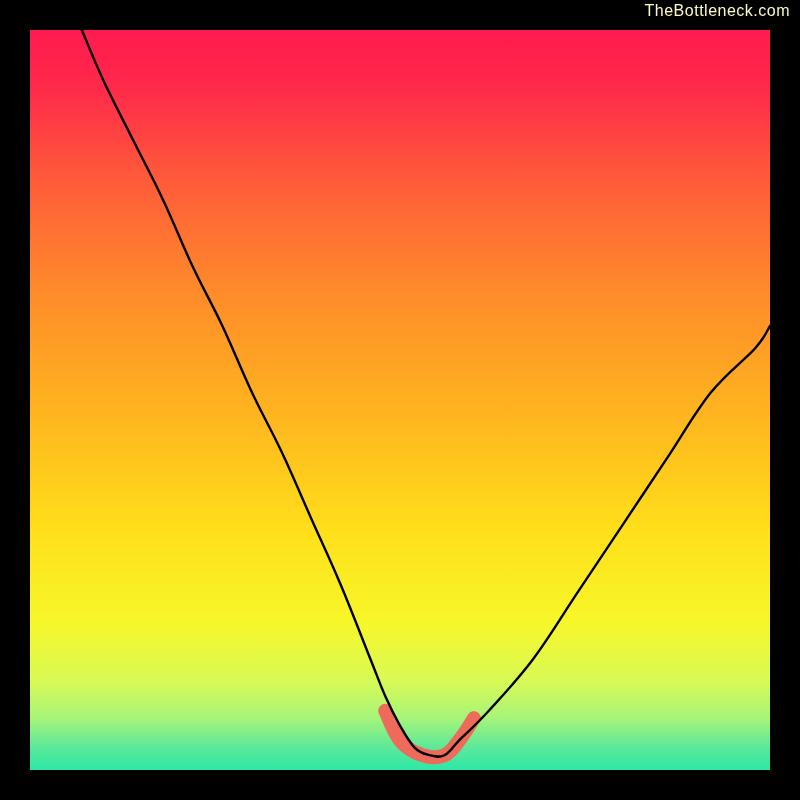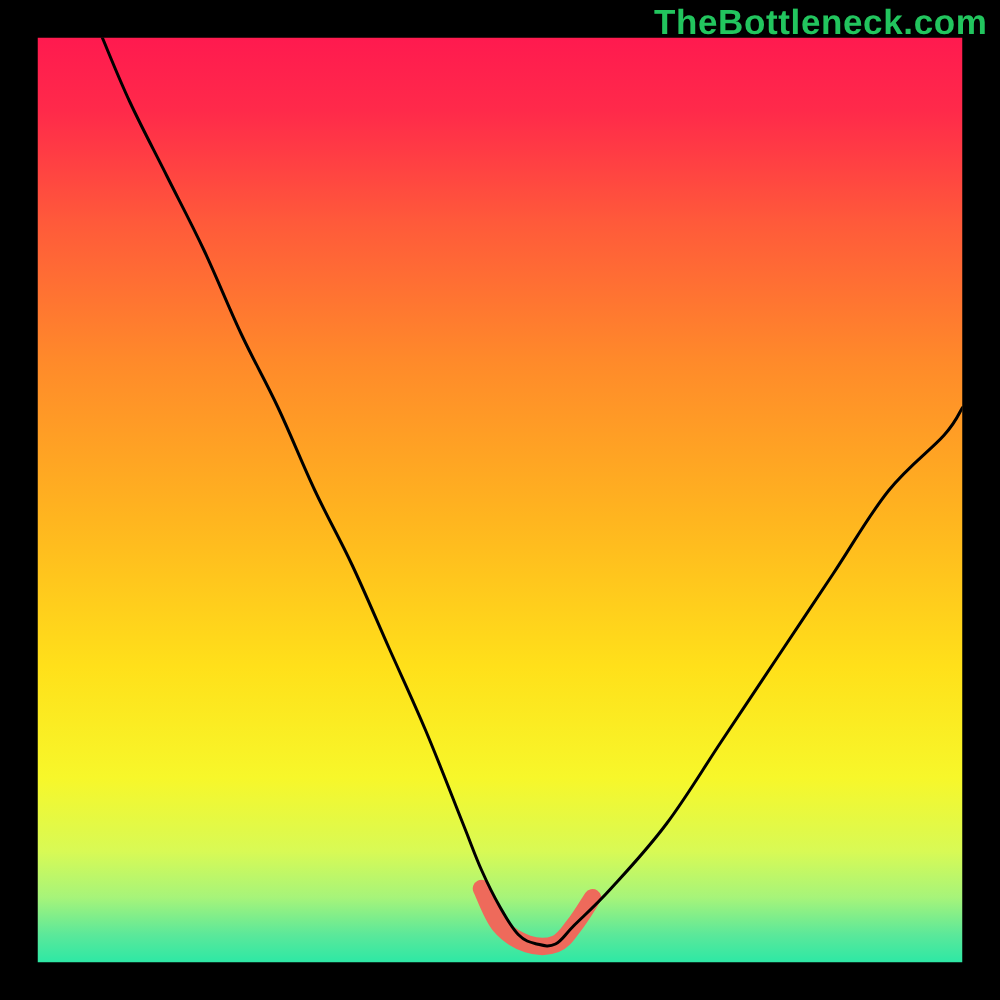--- a/index.html
+++ b/index.html
@@ -14,23 +14,23 @@
   .frame {
     position: relative;
     width: 800px;
     height: 800px;
     background: #000;
   }
   .watermark {
     position: absolute;
     top: 2px;
     right: 10px;
-    color: #22c55e;
-    font-size: 28px;
-    font-weight: 700;
+    color: #fef9c3;
+    font-size: 16px;
+    font-weight: 400;
     letter-spacing: 0.5px;
     z-index: 10;
   }
   svg.plot {
     position: absolute;
     left: 30px;
     top: 30px;
     width: 740px;
     height: 740px;
   }

